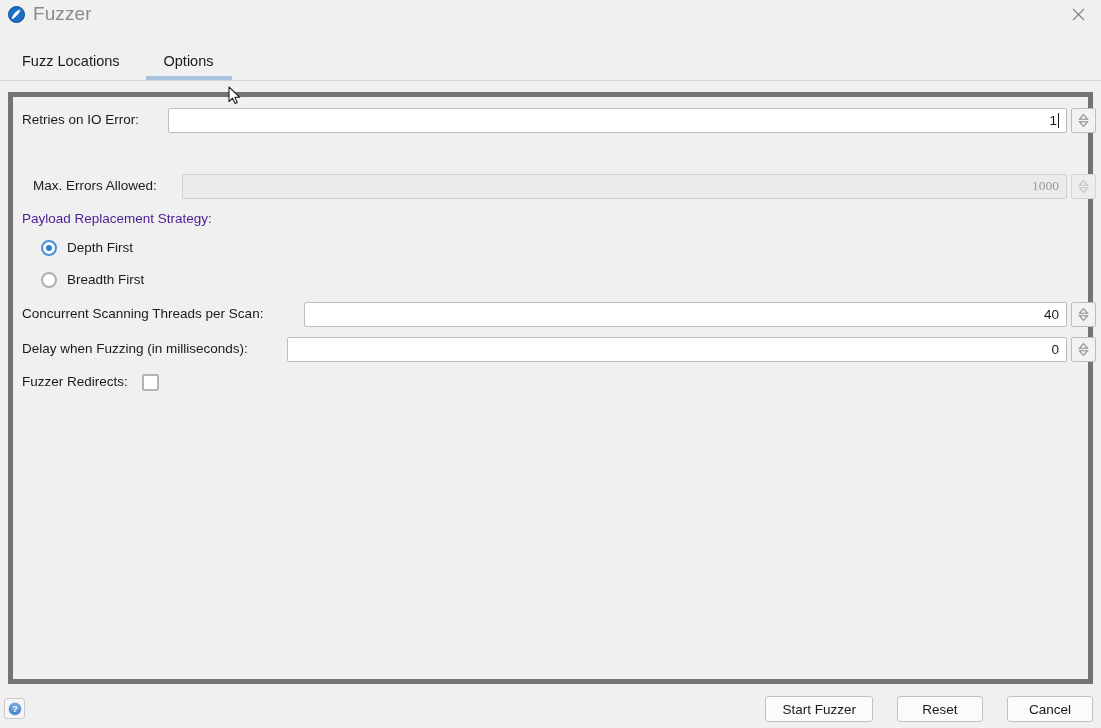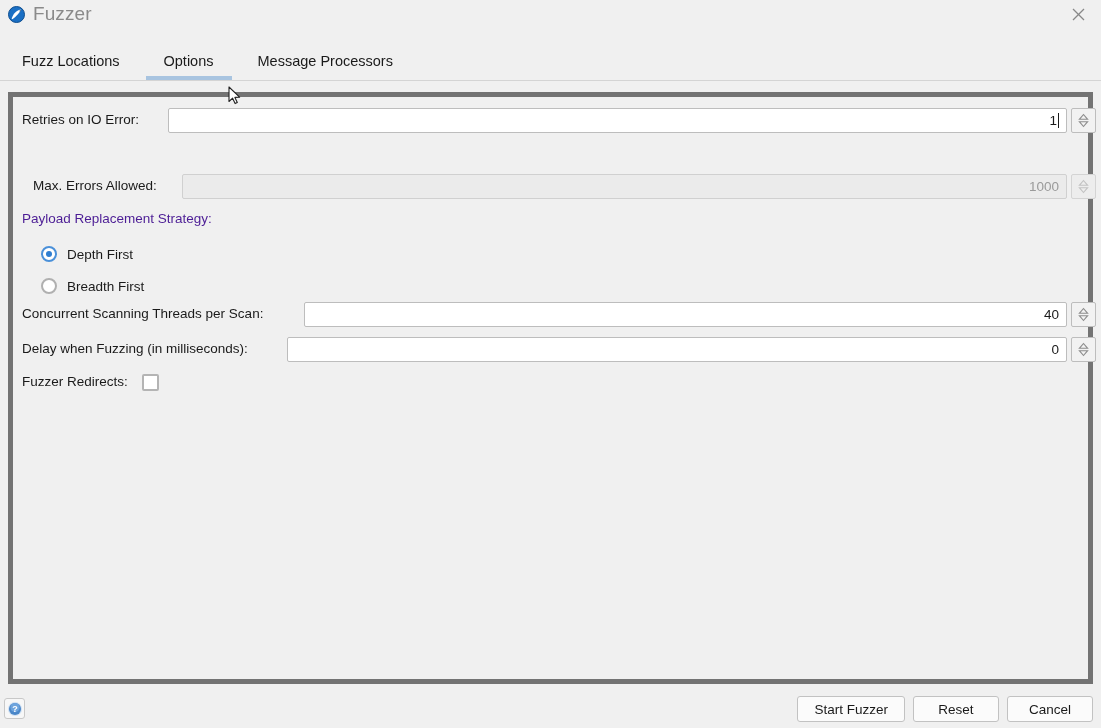--- a/index.html
+++ b/index.html
@@ -119,20 +119,21 @@
     padding-right: 7px;
     font-size: 13.5px;
     color: #1a1a1a;
     cursor: text;
   }
   .field.disabled {
     background: #ebebeb;
     border-color: #d0d0d0;
     color: #9a9a9a;
     cursor: default;
+    font-family: Liberation Serif, serif;
   }
   .field .caret {
     display: inline-block;
     width: 1px;
     height: 15px;
     background: #1a1a1a;
     margin-left: 1px;
     position: relative;
     top: 0px;
   }
@@ -165,21 +166,21 @@
     border: 2px solid #b4b4b4;
     border-radius: 2px;
     cursor: default;
     flex: 0 0 auto;
   }
 
   
   .radio-row {
     position: absolute;
     display: flex;
-    align-items: flex-end;
+    align-items: flex-start;
     height: 22px;
     cursor: default;
   }
   .radio {
     box-sizing: border-box;
     width: 16px;
     height: 16px;
     border-radius: 50%;
     border: 2px solid #b0b0b0;
     background: #ffffff;
@@ -233,21 +234,21 @@
     display: flex;
     align-items: center;
     justify-content: center;
     cursor: default;
   }
   .btn-group {
     position: absolute;
     right: 8px;
     top: 12px;
     display: flex;
-    gap: 8px;
+    gap: 24px;
   }
   .btn {
     box-sizing: border-box;
     height: 26px;
     min-width: 86px;
     padding: 0 16px;
     background: #fbfbfb;
     border: 1px solid #c2c2c2;
     border-radius: 3px;
     font-size: 13.5px;
@@ -287,23 +288,20 @@
     </svg>
   </span>
 </div>
 
 <div class="tabbar">
   <div class="tab">
     <span>Fuzz Locations</span>
   </div>
   <div class="tab selected">
     <span>Options</span>
-  </div>
-  <div class="tab">
-    <span>Message Processors</span>
   </div>
 </div>
 
 <div class="panel">
 
   <div class="row" style="left:9px; top:10px; width:1065px;">
     <span class="row-label">Retries on IO Error:</span>
     <span class="field" style="position:absolute; left:146px; width:899px;">
       <span>1</span>
         <span class="caret"></span>

